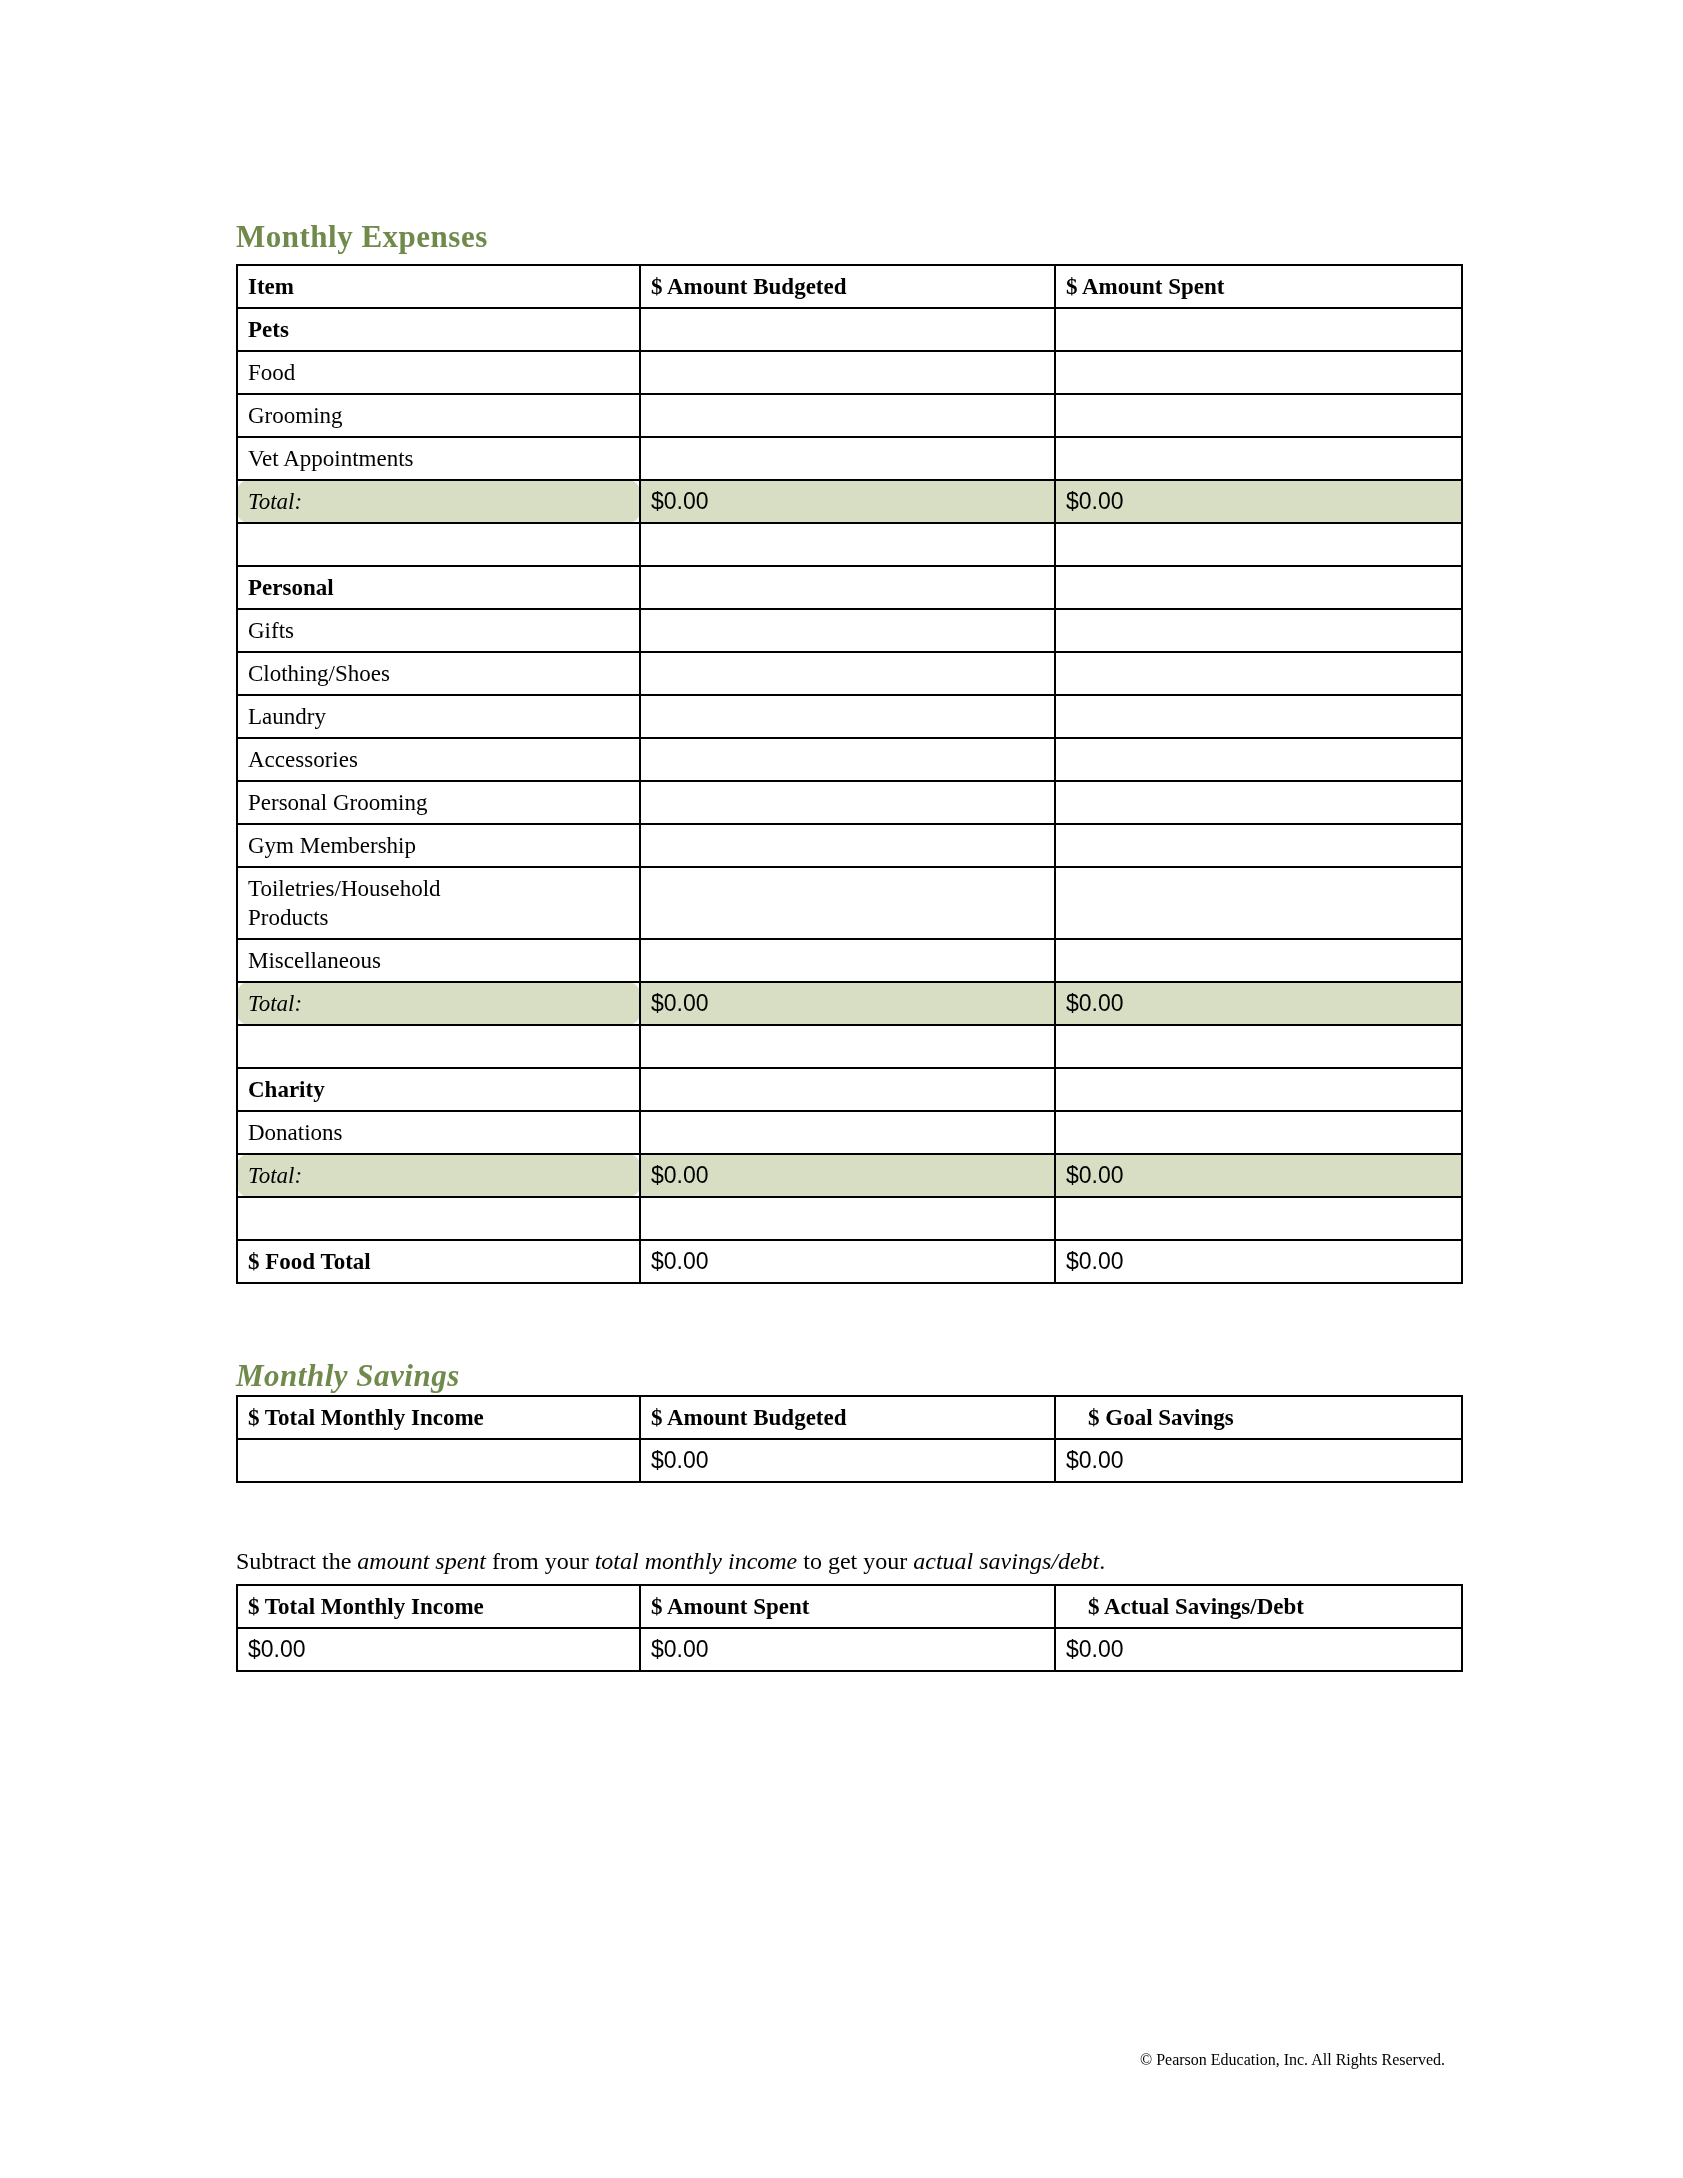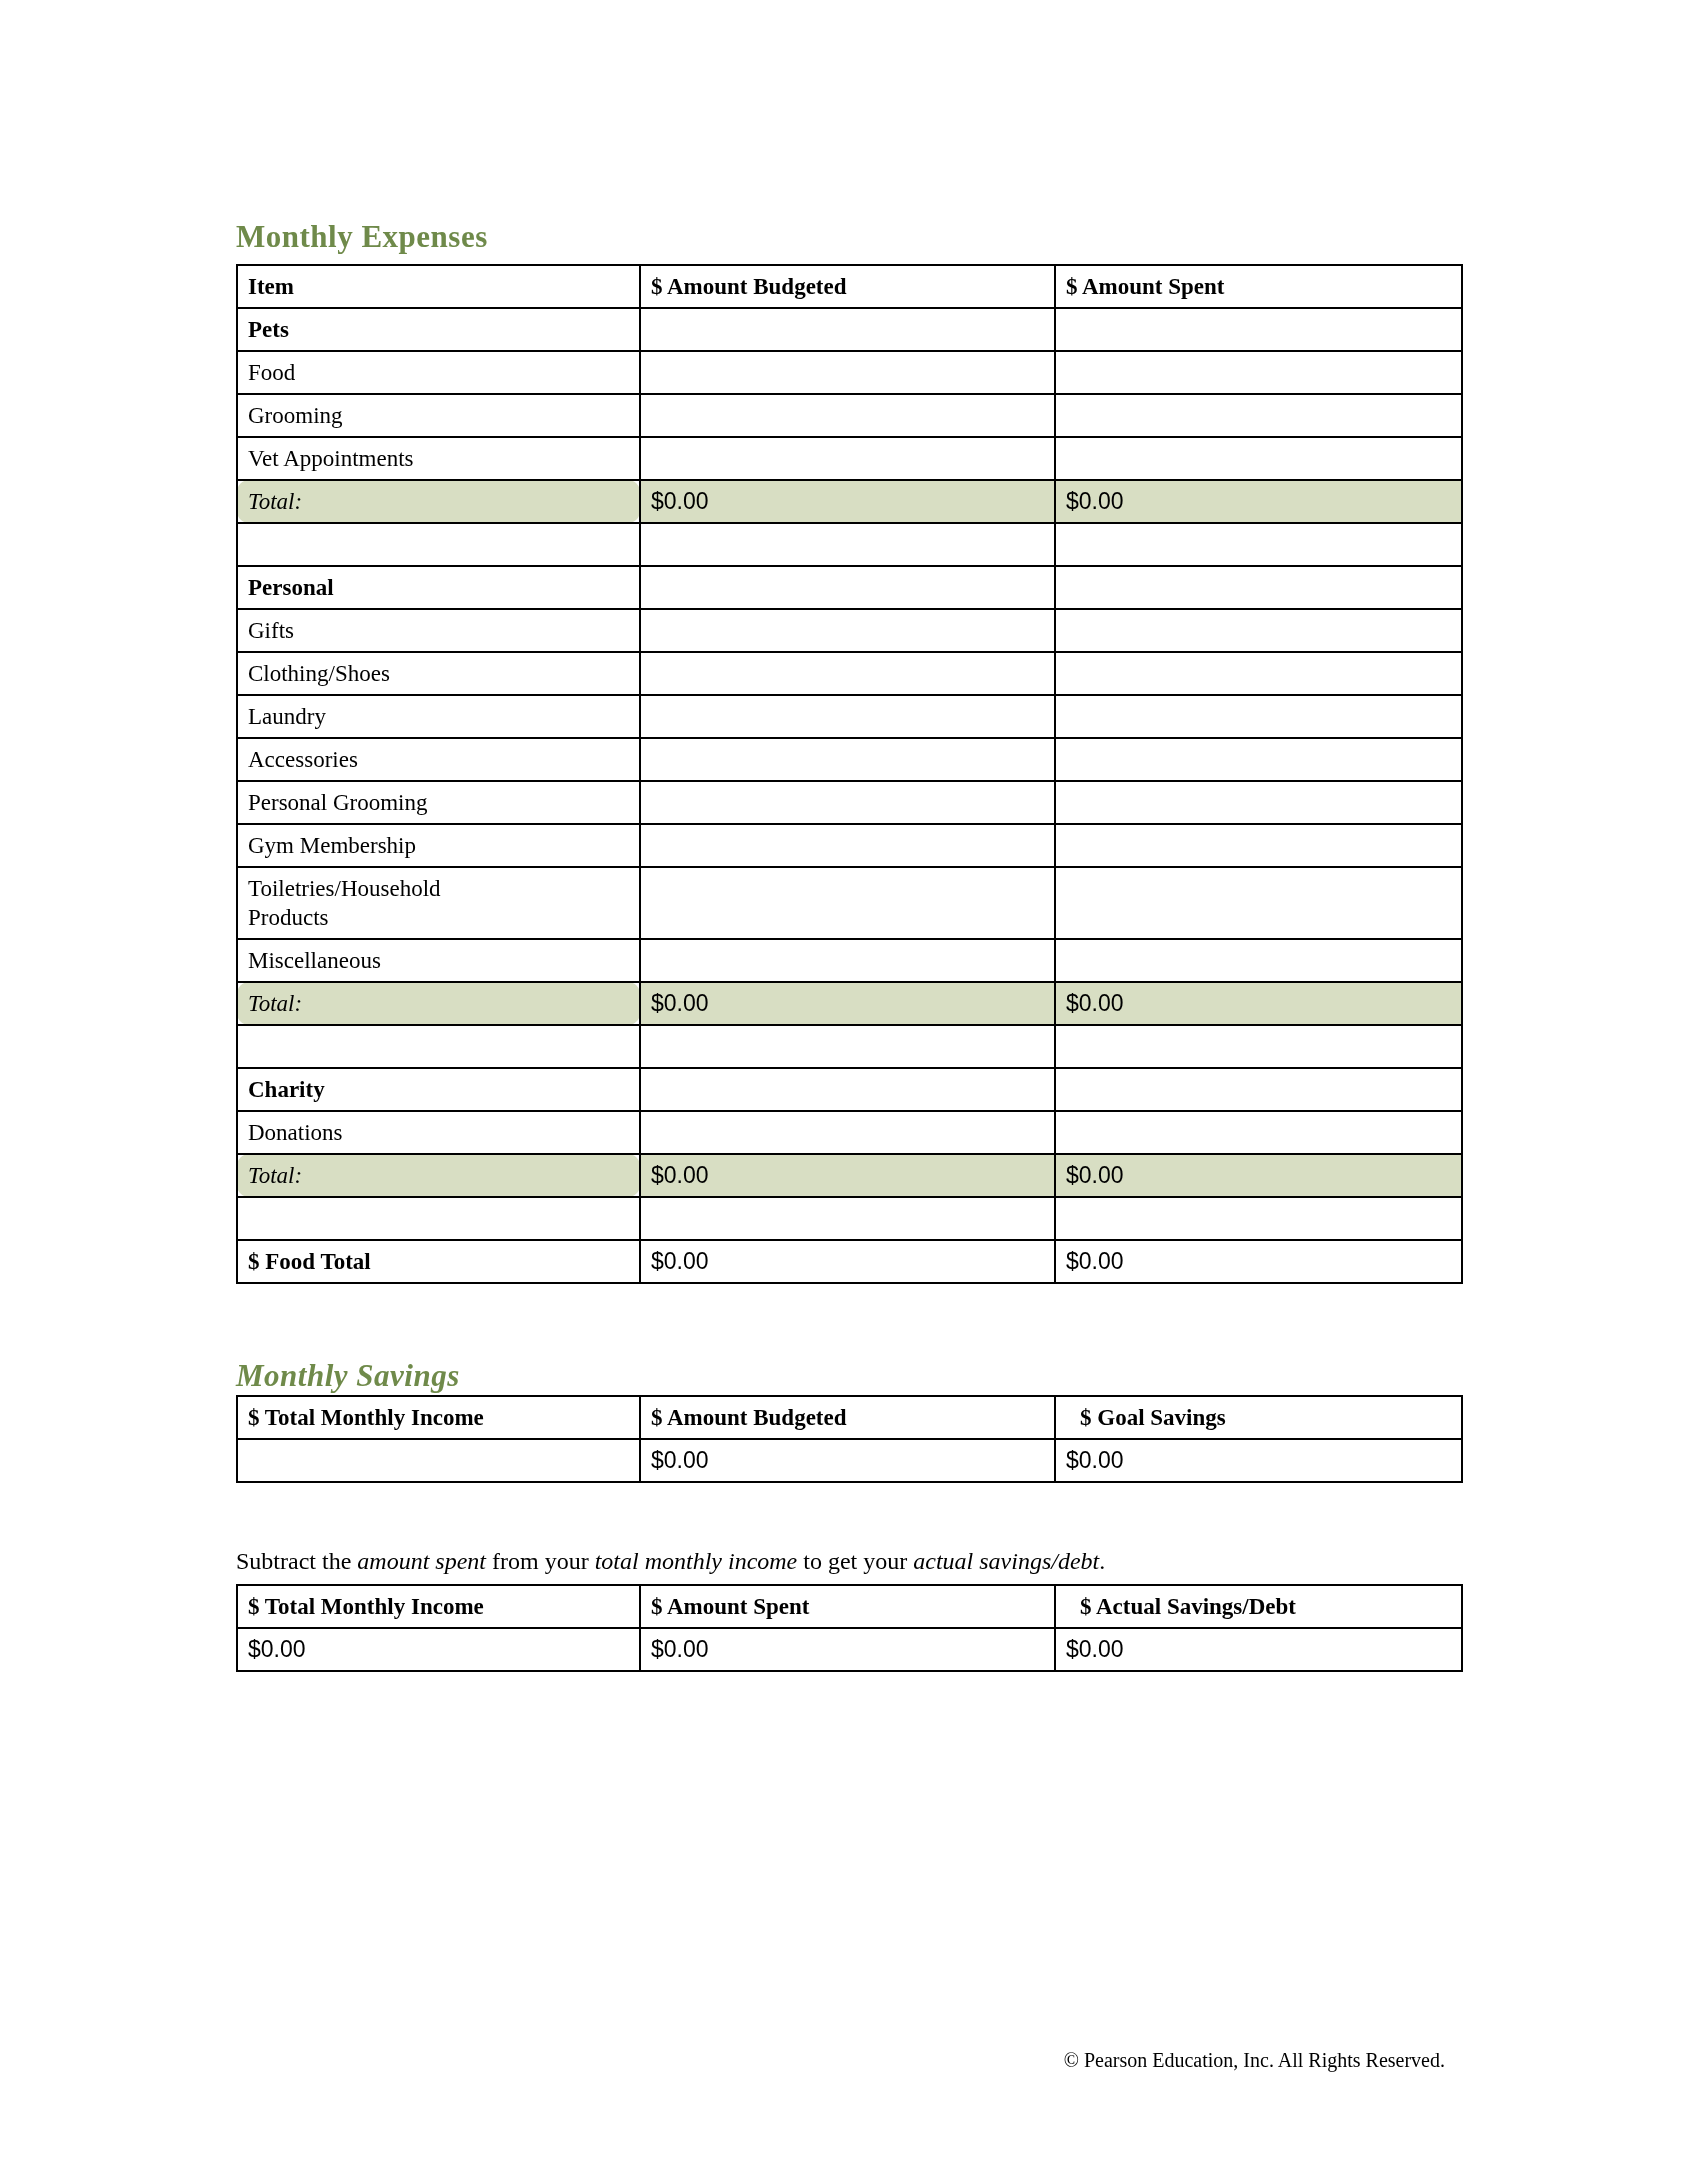--- a/index.html
+++ b/index.html
@@ -21,36 +21,36 @@
   }
   col.c1 { width:403px; } col.c2 { width:415px; } col.c3 { width:407px; }
 
   .data-table th, .data-table td {
     border:2px solid #000; padding:6px 10px;
     font-size:23px; line-height:29px; height:29px;
     text-align:left; vertical-align:middle; font-weight:normal;
     overflow:hidden;
   }
   .data-table th { font-weight:bold; }
-  .data-table th.indent { padding-left:24px; }
+  .data-table th.indent { padding-left:32px; }
 
   .label { white-space:pre-line;border-radius:12px; }
   tr.expense-section-row .label, tr.expense-grand-row .label { font-weight:bold; }
   tr.expense-total-row td { background:var(--rowfill,#D8DEC3); }
   tr.expense-total-row .label { font-style:italic; }
   .money { font-family:"Liberation Sans", sans-serif; font-size:23px; }
 
   .intro { font-size:24px; line-height:30px; margin:0 0 8px 0; }
   .intro .it { font-style:italic; }
   #goal-intro { margin-top:36px; }
   #actual-intro { margin-top:63px; }
 
   .footer {
     position:absolute; top:2045px; right:238px;
-    font-size:20px; line-height:30px;
+    font-size:16px; line-height:30px;
   }
 </style>
 </head>
 <body>
 
 <div class="content">
 
   <h2 id="expenses-title" class="section-title">Monthly Expenses</h2>
 
   <table class="data-table" id="expense-table">

